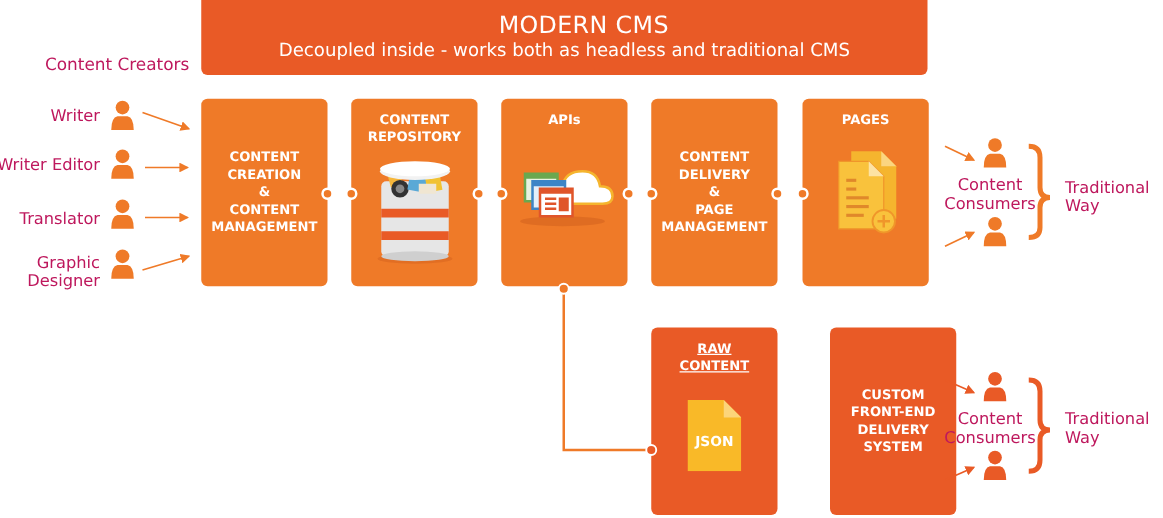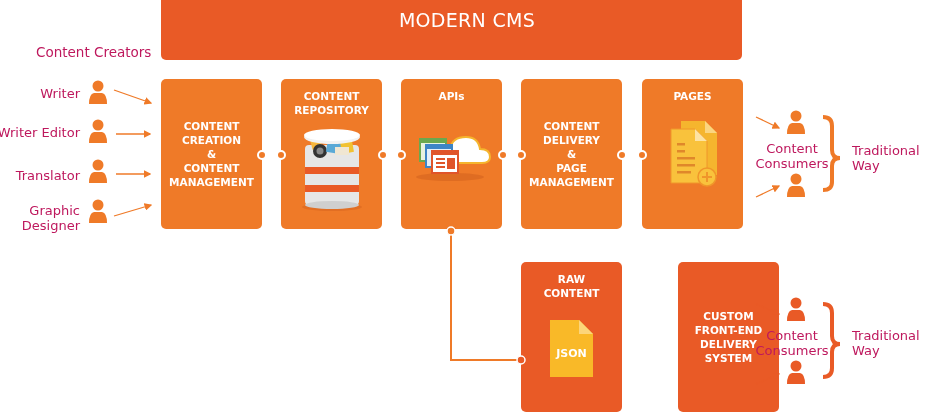--- a/index.html
+++ b/index.html
@@ -17,20 +17,21 @@
   .center { display:flex; align-items:center; justify-content:center; padding:0 4px; }
   .titled { padding-top:10px; }
   .label { font-size:13px; color:#be185d; line-height:15px; }
   svg.overlay { position:absolute; left:0; top:0; }
 </style>
 </head>
 <body>
 
 <div class="abs header">
   <div class="t1">MODERN CMS</div>
+  <div class="t2">Decoupled inside - works both as headless and traditional CMS</div>
 </div>
 
 <div class="abs label" style="left:36px;top:45px;font-size:13.5px;">Content Creators</div>
 
 <div class="abs label" style="right:850px;top:86px;text-align:right;">Writer</div>
 <div class="abs label" style="right:850px;top:125px;text-align:right;white-space:nowrap;">Writer Editor</div>
 <div class="abs label" style="right:850px;top:168px;text-align:left;">Translator</div>
 <div class="abs label" style="right:850px;top:203px;text-align:right;width:80px;">Graphic Designer</div>
 
 <div class="abs box top center" style="left:161px;">
@@ -102,33 +103,33 @@
     <rect x="14" y="33" width="8" height="2.5" fill="#e0882a"></rect>
     <rect x="14" y="40" width="18" height="2.5" fill="#e0882a"></rect>
     <rect x="14" y="47" width="18" height="2.5" fill="#e0882a"></rect>
     <rect x="14" y="54" width="14" height="2.5" fill="#e0882a"></rect>
     <circle cx="44" cy="60" r="9" fill="#f9c23c" stroke="#f0962a" stroke-width="1.5"></circle>
     <rect x="43" y="55" width="2" height="10" fill="#f0962a"></rect>
     <rect x="39" y="59" width="10" height="2" fill="#f0962a"></rect>
   </svg>
 </div>
 
-<div class="abs box bot titled" style="left:521px;">
+<div class="abs box bot titled" style="left:521px;text-decoration:underline;">
   <div>RAW</div>
   <div>CONTENT</div>
   <div style="position:relative;width:43px;height:57px;margin:20px auto 0;text-align:center;">
     <svg width="43" height="57" viewBox="0 0 43 57" style="position:absolute;left:0;top:0">
       <path d="M0 0 H29 L43 14 V57 H0 Z" fill="#F9B928"></path>
       <path d="M29 0 V14 H43 Z" fill="#fcd57a"></path>
     </svg>
     <div style="position:absolute;left:0;right:0;top:27px;font-size:11px;">JSON</div>
   </div>
 </div>
 
-<div class="abs box bot center" style="left:678px;">
+<div class="abs box bot center" style="left:664px;">
   <div>
     <div>CUSTOM</div>
     <div>FRONT-END</div>
     <div>DELIVERY</div>
     <div>SYSTEM</div>
   </div>
 </div>
 
 <div class="abs label" style="left:752px;top:141px;width:80px;text-align:center;">
   <div>Content</div>

